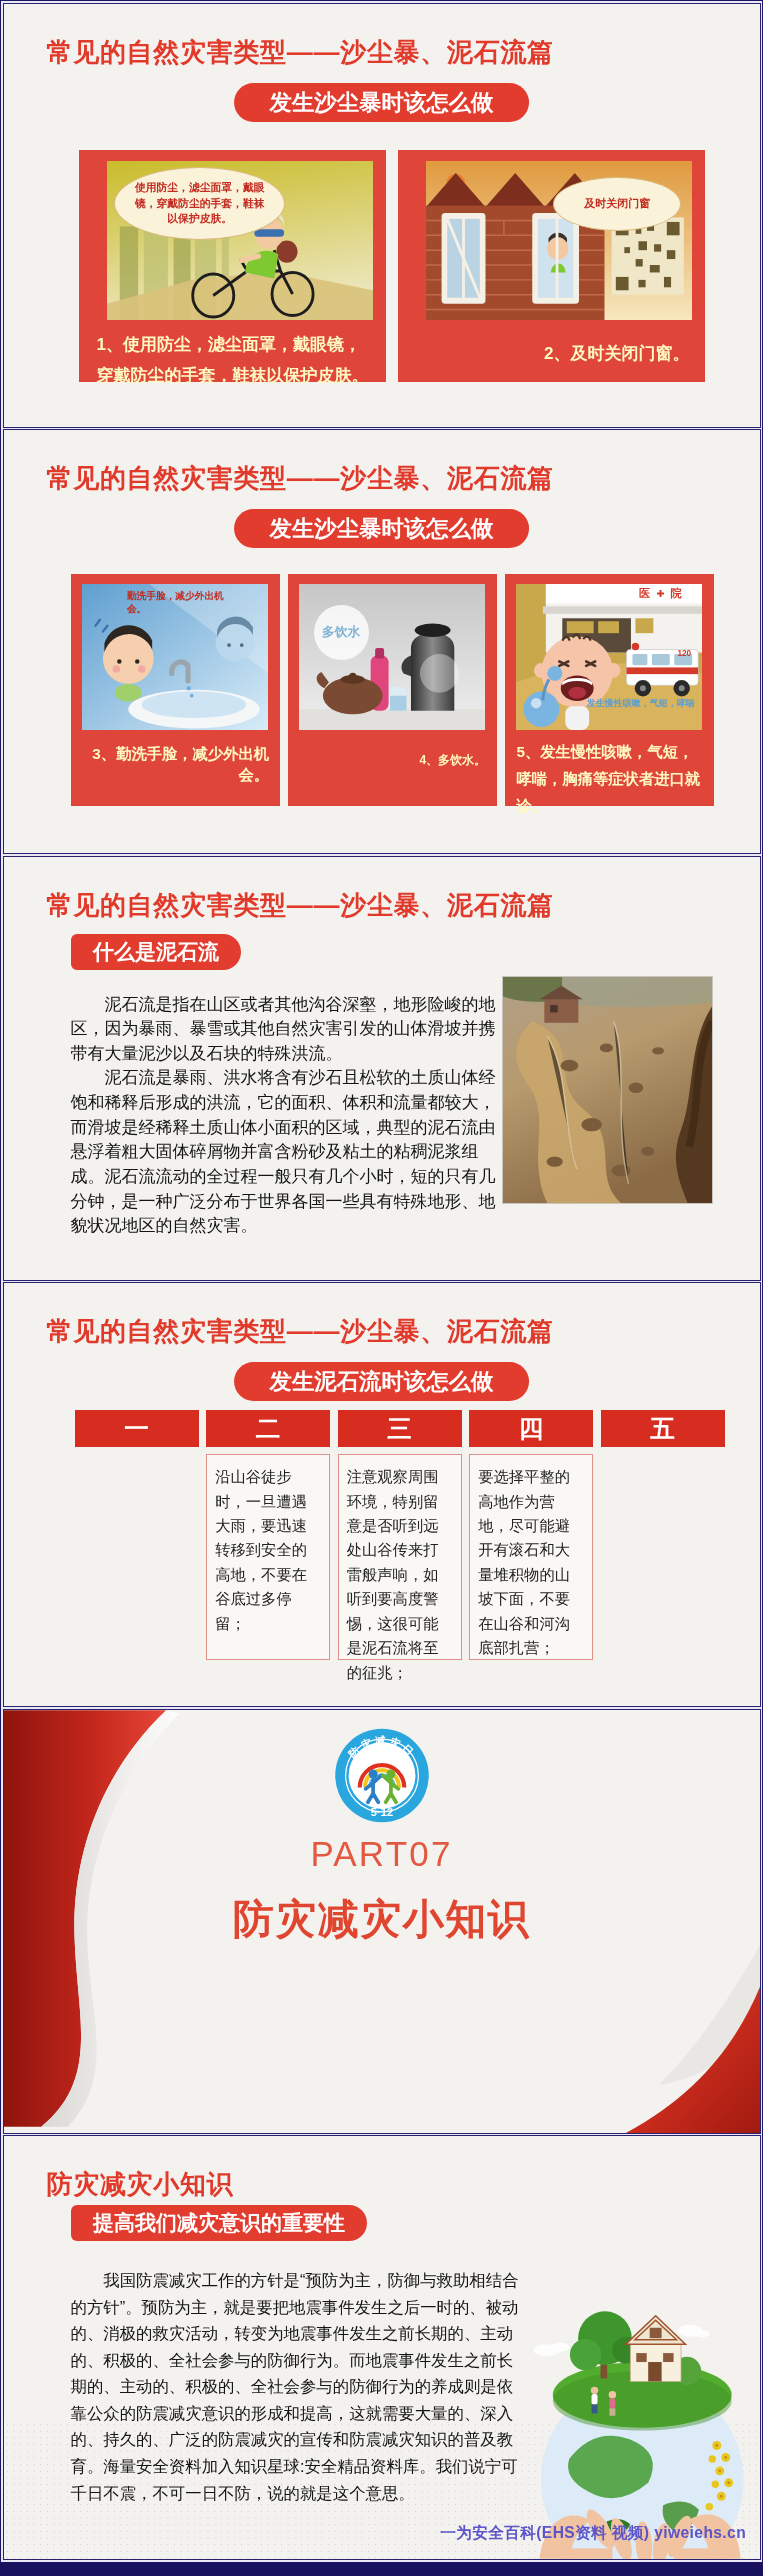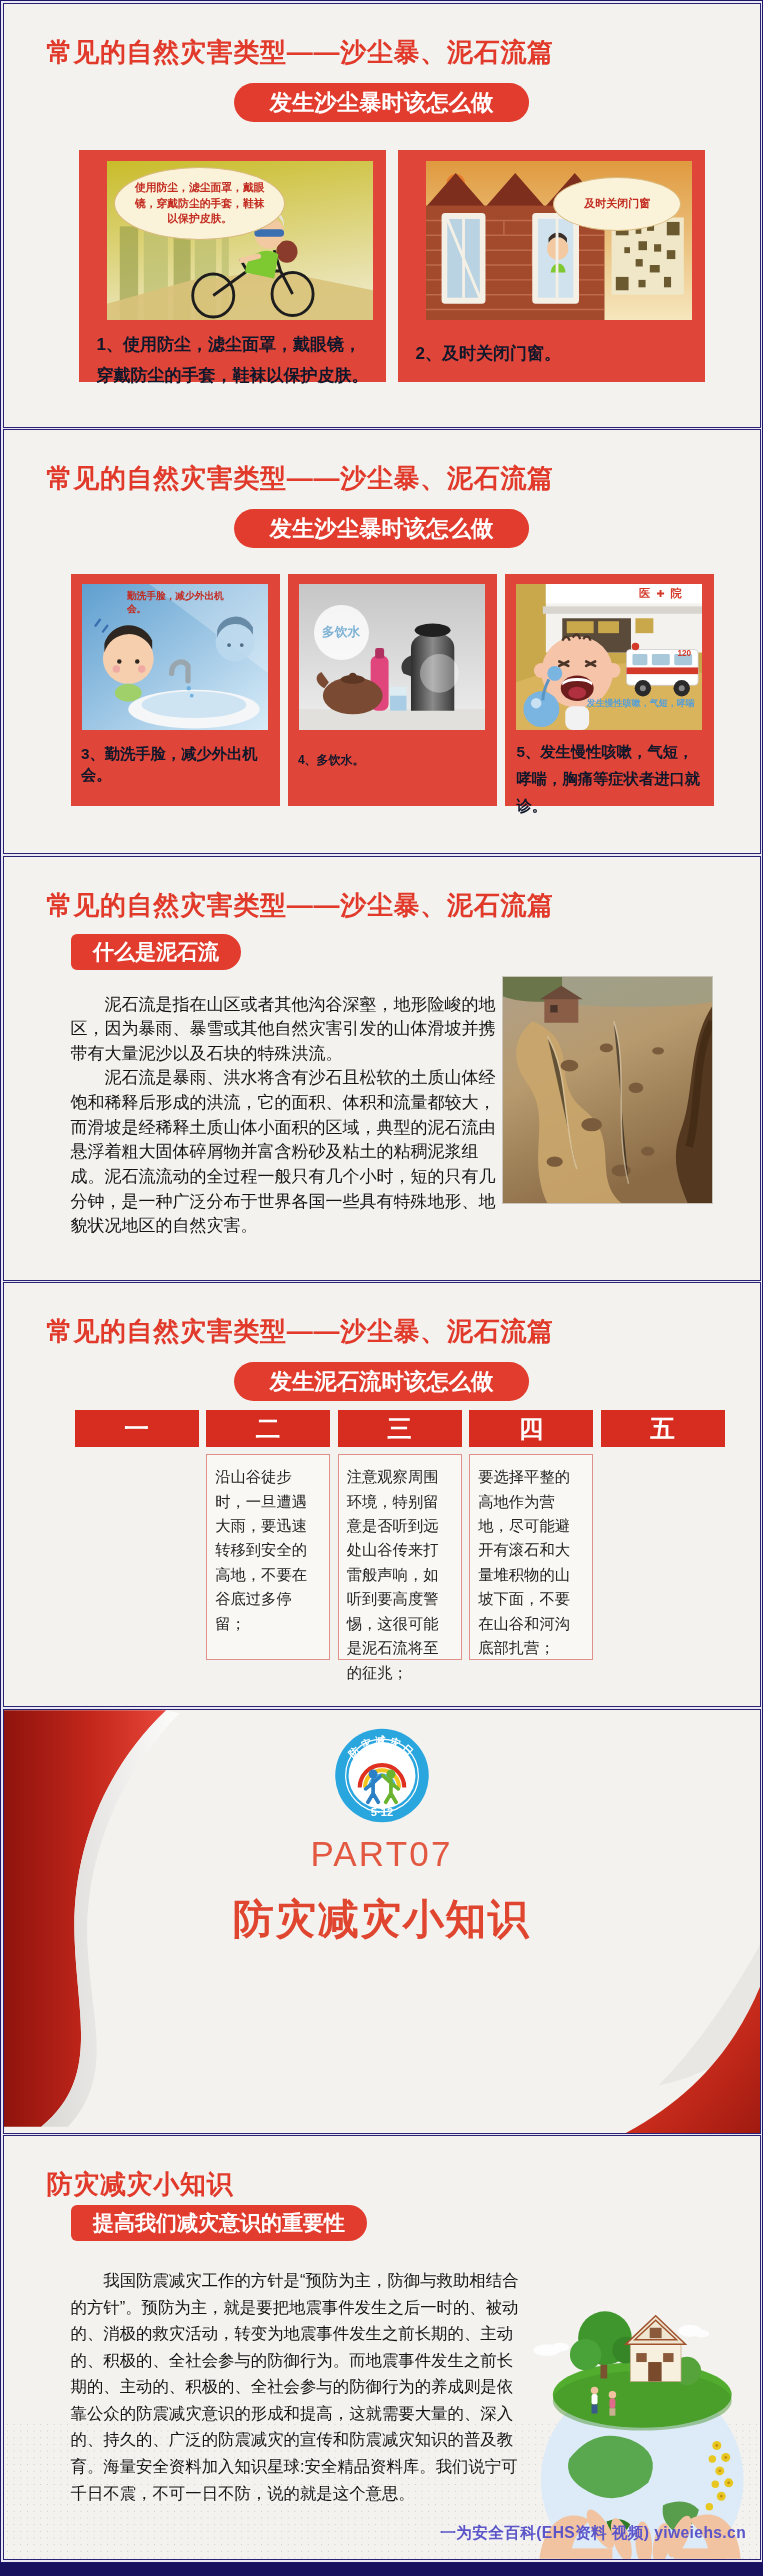--- a/index.html
+++ b/index.html
@@ -32,22 +32,22 @@
   }
   .pill-left {
     left:67px; top:77px; height:36px;
     border-radius:6px 18px 18px 6px; font-size:21px; padding:0 22.4px;
   }
 
   
   .card { position:absolute; background:#e0453a; }
   .card-img { position:absolute; left:28px; right:12.7px; top:11.2px; overflow:hidden; background:#fff; }
   .card-img svg { display:block; width:100%; height:100%; }
-  .card-caption { position:absolute; left:18px; right:15px; color:#0f172a; font-weight:700; }
-  .cap-center { text-align:left; }
+  .card-caption { position:absolute; left:18px; right:15px; color:#fef9c3; font-weight:700; }
+  .cap-center { text-align:right; }
 
   .bubble {
     position:absolute; background:#faf3da; border:1.5px solid #d9b97c;
     color:#c32b20; font-weight:700; text-align:center;
     display:flex; align-items:center; justify-content:center;
   }
   .bubble-ellipse { border-radius:50%; }
 
   
   .body-text { position:absolute; color:#141414; }

